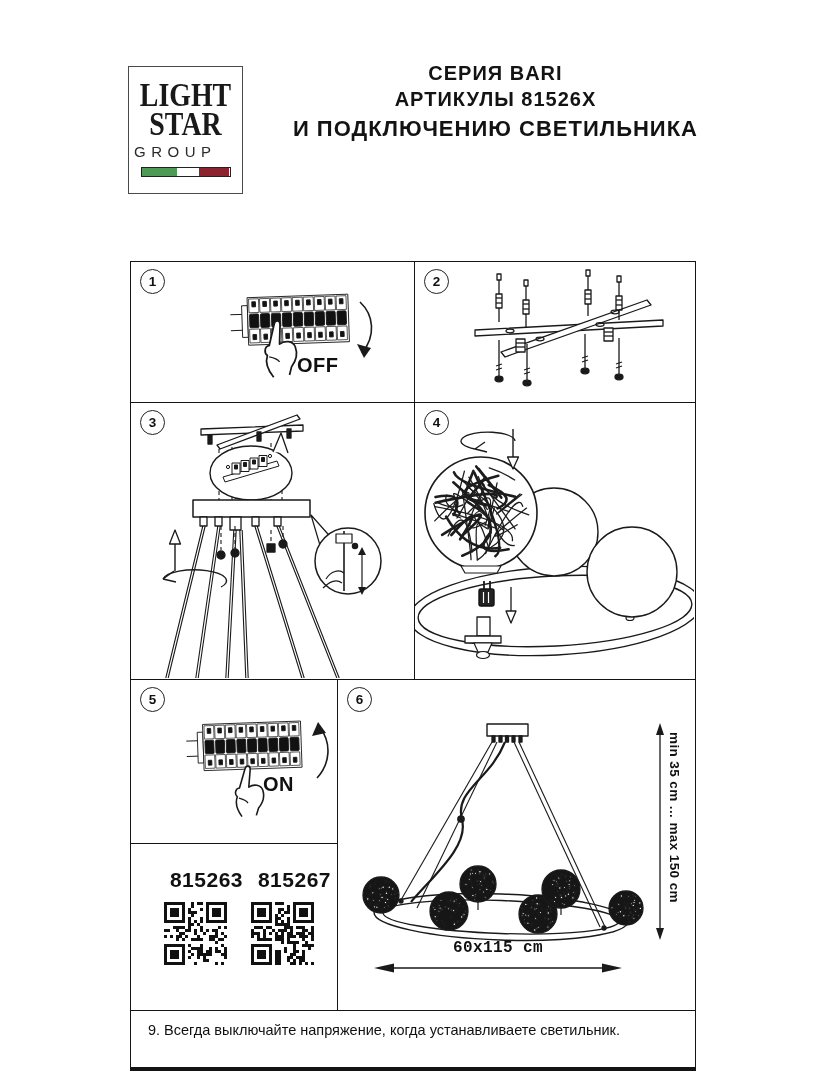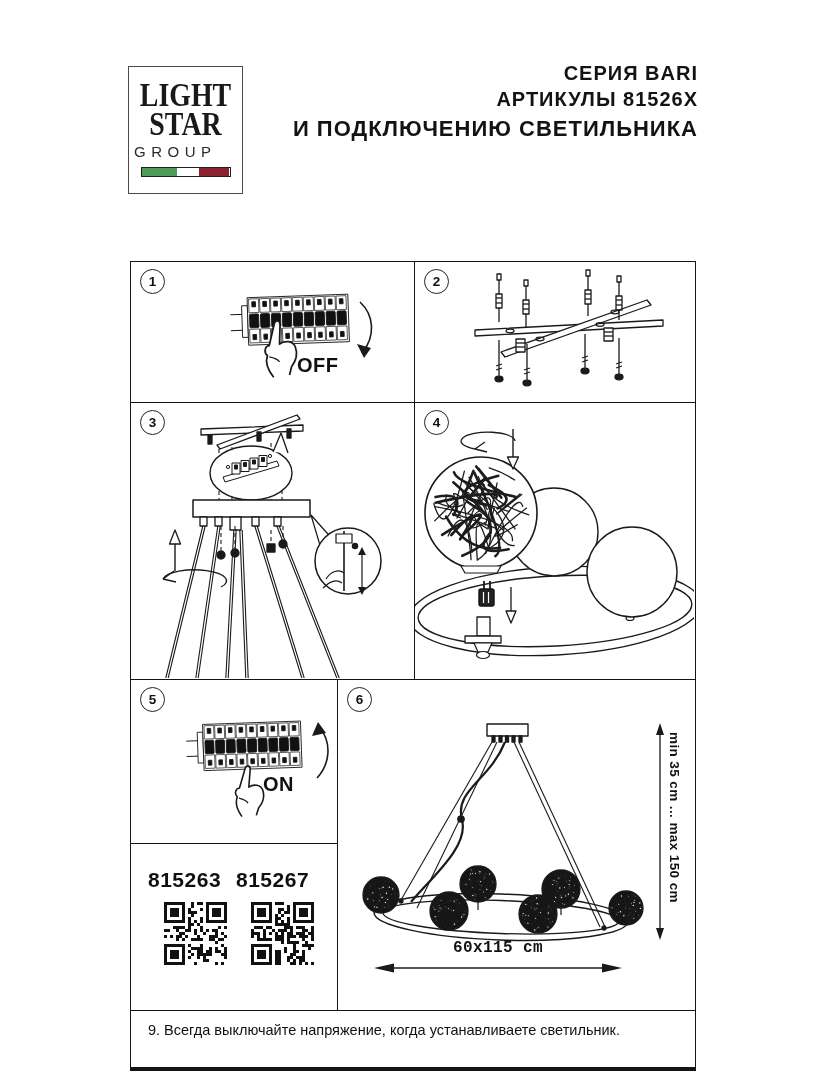--- a/index.html
+++ b/index.html
@@ -7,21 +7,21 @@
         font-family:"Liberation Sans",sans-serif;color:#111;overflow:hidden;}
   
   .logo{position:absolute;left:128px;top:66px;width:113px;height:126px;border:1px solid #4a4a4a;background:#fff;}
   .logo-line{font-family:"Liberation Serif",serif;font-weight:700;font-size:34px;line-height:29px;
              text-align:center;color:#191919;transform:scaleX(.82);transform-origin:50% 50%;}
   .logo-l1{margin-top:13px;}
   .logo-group{margin-top:5px;text-align:left;font-size:15px;letter-spacing:5.5px;padding-left:5px;color:#2b2b2b;}
   .flag{width:88px;height:8px;margin:7px auto 0;border:1px solid #222;display:flex;}
   .flag>div{height:100%;}
   .fg{width:40%;} .fw{width:25%;background:#fff;} .fr{width:35%;}
-  .hdr{position:absolute;right:128px;top:62px;text-align:right;color:#131313;}
+  .hdr{position:absolute;right:128px;top:62px;text-align:center;color:#131313;}
   .hdr-series{font-weight:700;font-size:20px;letter-spacing:1px;}
   .hdr-art{font-weight:700;font-size:20px;letter-spacing:1px;margin-top:3px;}
   .hdr-t1{font-weight:700;font-size:22px;letter-spacing:2.5px;margin-top:32px;}
   .hdr-t2{font-weight:700;font-size:22px;letter-spacing:1px;margin-top:5px;}
   
   .panel{position:absolute;border:1.5px solid #141414;box-sizing:border-box;background:#fff;}
   .p1{left:130px;top:261px;width:285px;height:142px;}
   .p2{left:414px;top:261px;width:282px;height:142px;}
   .p3{left:130px;top:402px;width:285px;height:278px;}
   .p4{left:414px;top:402px;width:282px;height:278px;}
@@ -31,21 +31,21 @@
   .notes{left:130px;top:1010px;width:566px;height:61px;border:1.5px solid #141414;border-bottom:4px solid #141414;}
   .panel svg.draw{position:absolute;left:0;top:0;}
   .num{position:absolute;left:9px;top:7px;width:23px;height:23px;border:1.5px solid #222;border-radius:50%;
        text-align:center;line-height:23px;font-size:13.5px;font-weight:700;background:#fff;z-index:3;}
   .onoff{position:absolute;font-weight:700;font-size:20px;letter-spacing:.5px;color:#101010;z-index:3;}
   .off-lab{left:166px;top:92px;}
   .on-lab{left:132px;top:93px;}
   .dim-v{position:absolute;left:329px;top:52px;height:205px;writing-mode:vertical-rl;
          font-weight:700;font-size:13.5px;white-space:nowrap;display:flex;align-items:center;letter-spacing:.4px;}
   .dim-h{position:absolute;left:70px;top:259px;width:180px;text-align:center;font-weight:700;font-size:16px;letter-spacing:.4px;font-family:Liberation Mono, monospace;}
-  .qr-label{position:absolute;top:24px;width:95px;text-align:left;font-weight:700;font-size:21px;letter-spacing:.5px;}
+  .qr-label{position:absolute;top:24px;width:95px;text-align:right;font-weight:700;font-size:21px;letter-spacing:.5px;}
   .qr-l1{left:17px;} .qr-l2{left:105px;}
   .qrsvg{position:absolute;top:58px;width:63px;height:63px;shape-rendering:crispEdges;}
   .qr-s1{left:33px;} .qr-s2{left:120px;}
   .notes-text{padding:9px 14px 0 17px;font-size:14.5px;line-height:21px;color:#101010;}
 </style>
 </head>
 <body>
 
 <svg width="0" height="0" style="position:absolute">
   <defs>

